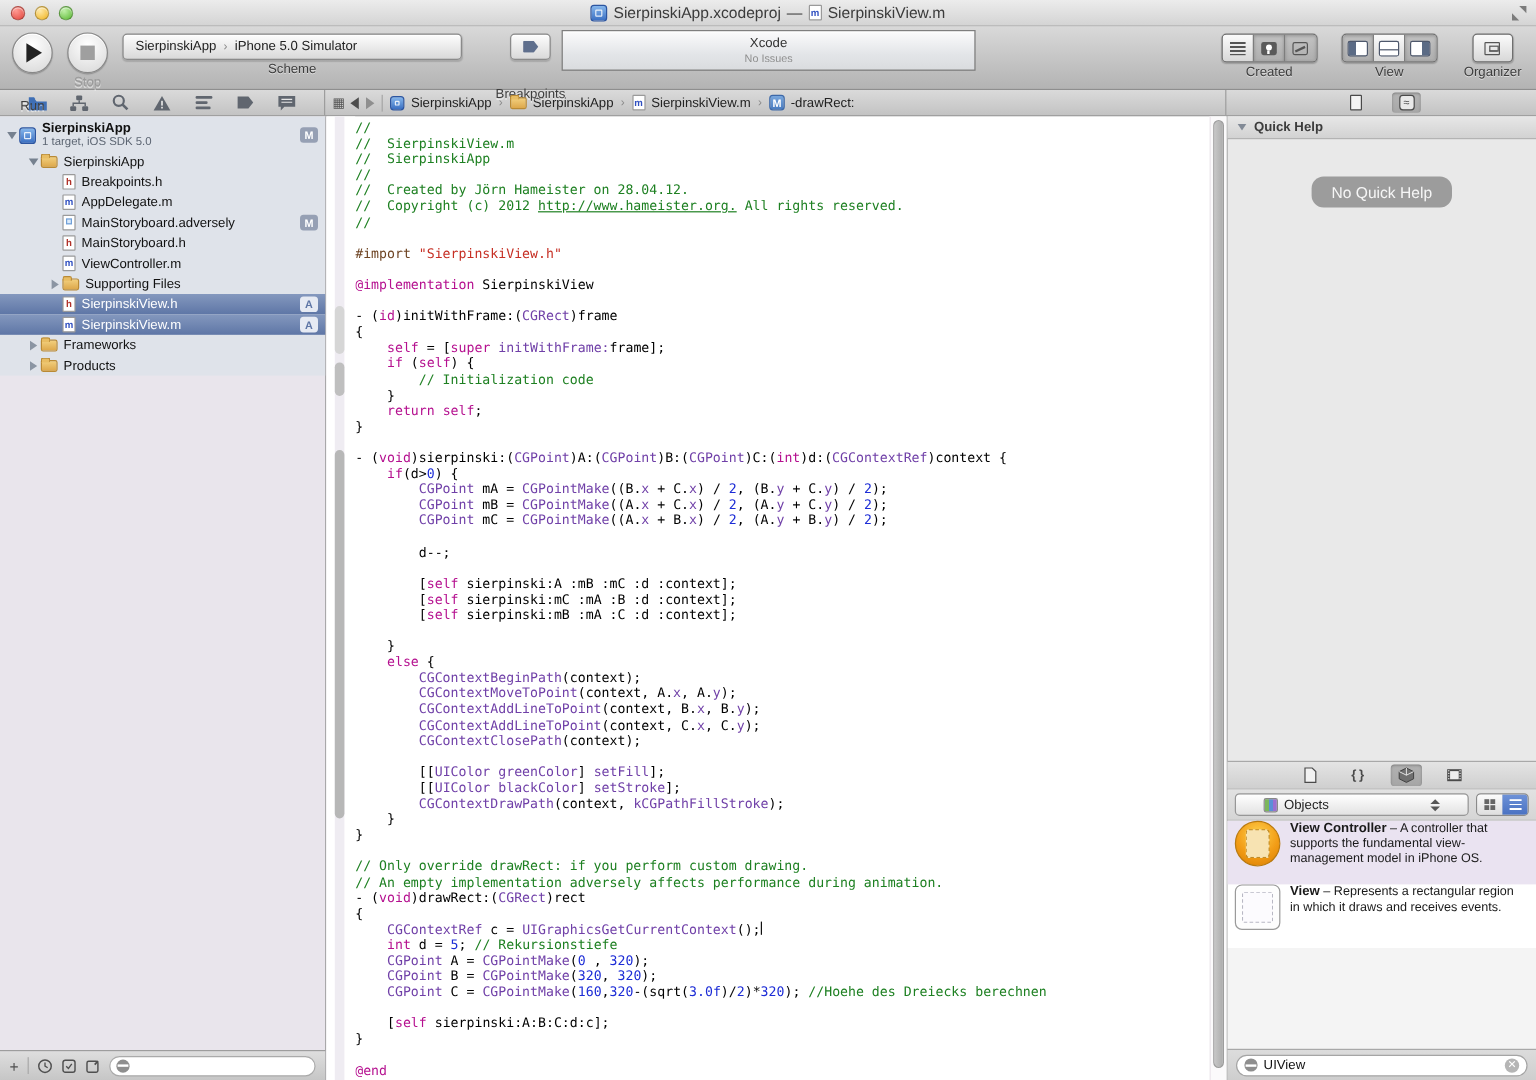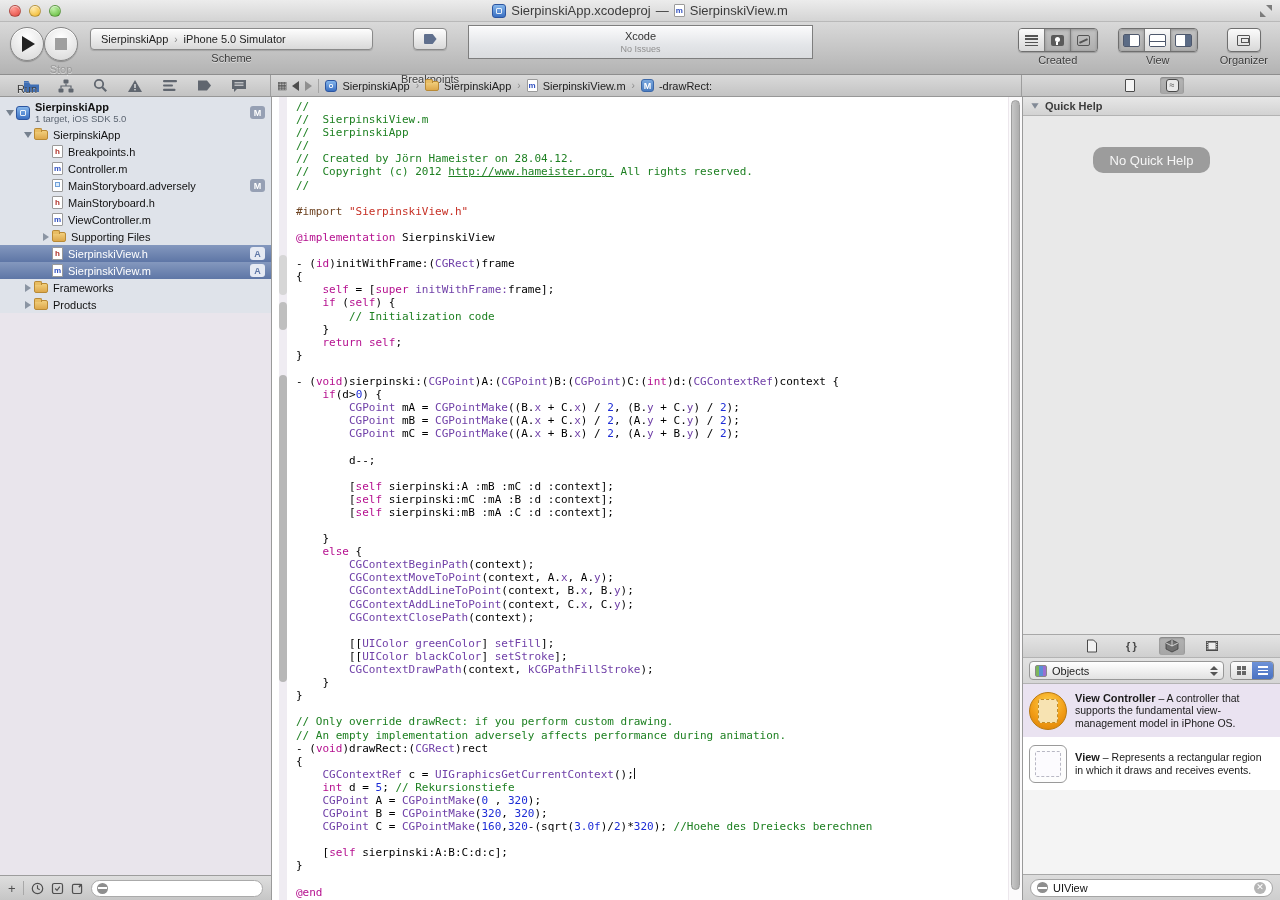--- a/index.html
+++ b/index.html
@@ -173,37 +173,37 @@
   .noqh { margin-top:31px; height:26px; padding:0 17px; background:#9c9c9c; border-radius:10px;
     color:#f6f6f6; font-size:13px; display:flex; align-items:center; align-self:flex-start; }
   .lib-toolbar { height:24px; background:linear-gradient(#e4e4e4,#cfcfcf); border-top:1px solid #a8a8a8;
     border-bottom:1px solid #b3b3b3; display:flex; align-items:center; justify-content:center; gap:14px; }
   .lib-tb-ic { width:26px; height:18px; border-radius:3px; display:flex; align-items:center; justify-content:center;}
   .lib-tb-ic.on { background:linear-gradient(#b2b2b2,#a6a6a6); box-shadow:inset 0 1px 2px rgba(0,0,0,.3);}
   .braces { font-size:11px; color:#4a4a4a; font-weight:bold; }
   .lib-bar { height:26px; background:linear-gradient(#e2e2e2,#d5d5d5); border-bottom:1px solid #b3b3b3;
     display:flex; align-items:center; padding:0 6px; gap:6px; }
   .dropdown { flex:1; height:19px; border:1px solid #979797; border-radius:4px;
-    background:linear-gradient(#fff,#e2e2e2); display:flex; align-items:center; padding:0 5px; gap:5px;
+    background:linear-gradient(#fff,#e2e2e2); display:flex; align-items:center; padding:0 23px; gap:5px;
     font-size:11px; color:#222; }
   .libstripes { width:12px; height:12px; border-radius:2px; border:1px solid #888; flex:none;
     background:linear-gradient(90deg,#7cb65c 0 33%,#5b8fd6 33% 66%,#9a6fd0 66% 100%); }
   .updown { margin-left:auto; display:flex; flex-direction:column; gap:2px; align-items:center;}
   .updown i { width:0; height:0; border-left:4px solid transparent; border-right:4px solid transparent; }
   .updown .u { border-bottom:4px solid #555; }
   .updown .d { border-top:4px solid #555; }
   .viewmode { display:flex; border:1px solid #8b8b8b; border-radius:4px; overflow:hidden; height:19px;}
   .viewmode > div { width:21px; display:flex; align-items:center; justify-content:center; background:linear-gradient(#fdfdfd,#dedede);}
   .viewmode > div.on { background:linear-gradient(#6e92d8,#4a72c2); }
   .grid-ic { width:9px; height:9px; background:
     linear-gradient(#666,#666) 0 0/4px 4px no-repeat, linear-gradient(#666,#666) 5px 0/4px 4px no-repeat,
     linear-gradient(#666,#666) 0 5px/4px 4px no-repeat, linear-gradient(#666,#666) 5px 5px/4px 4px no-repeat;}
   .list-ic { width:10px; height:9px; background:repeating-linear-gradient(#fff 0 1.6px,transparent 1.6px 3.6px);}
   .lib-items { background:#fff; }
-  .lib-item { height:53px; display:flex; align-items:center; padding:0 8px 0 6px; gap:8px; }
+  .lib-item { height:53px; display:flex; align-items:flex-start; padding:0 8px 0 6px; gap:8px; }
   .lib-item.alt { background:#eae3f1; }
   .lib-item .txt { font-size:10.5px; line-height:12.5px; color:#1a1a1a; }
   .lib-item .txt b { font-size:11px; }
   .vc-icon { width:38px; height:38px; border-radius:50%; flex:none;
     background:radial-gradient(circle at 50% 30%,#ffd24d,#f29d17 55%,#d97c00);
     border:1px solid #b97a10; display:flex; align-items:center; justify-content:center; }
   .vc-icon i { width:20px; height:24px; border:1.5px dashed #bf8c2a; background:#f7e3b2; border-radius:3px; }
   .v-icon { width:38px; height:38px; border:1px solid #9a9a9a; border-radius:6px; background:#fdfdfd;
     flex:none; display:flex; align-items:center; justify-content:center;
     box-shadow:inset 0 1px 0 #fff; }
@@ -235,21 +235,21 @@
   <div class="fullscreen"></div>
 </div>
 
 <div class="toolbar">
   <div class="tgroup" style="margin-left:10px;gap:20px;">
     <div class="roundbtn">
         <div class="play"></div>
       </div>
     <div class="tlabel">Run</div>
   </div>
-  <div class="tgroup" style="margin-left:0;">
+  <div class="tgroup" style="margin-left:12px;">
     <div class="roundbtn">
         <div class="stopsq"></div>
       </div>
     <div class="tlabel dim">Stop</div>
   </div>
   <div class="tgroup" style="margin-left:12px;">
     <div class="capsule scheme">
       <span>SierpinskiApp</span>
       <span class="chev">›</span>
       <span>iPhone 5.0 Simulator</span>
@@ -410,21 +410,21 @@
           <span class="lbl">SierpinskiApp</span>
         </div>
         <div class="trow" style="padding-left: 40px;">
           <span class="disc"></span>
           <span class="ic-doc h">h</span>
           <span class="lbl">Breakpoints.h</span>
         </div>
         <div class="trow" style="padding-left: 40px;">
           <span class="disc"></span>
           <span class="ic-doc m">m</span>
-          <span class="lbl">Controller.m</span>
+          <span class="lbl">AppDelegate.m</span>
         </div>
         <div class="trow" style="padding-left: 40px;">
           <span class="disc"></span>
           <span class="ic-doc sb"></span>
           <span class="lbl">MainStoryboard.adversely</span>
           <span class="badge">M</span>
         </div>
         <div class="trow" style="padding-left: 40px;">
           <span class="disc"></span>
           <span class="ic-doc h">h</span>

